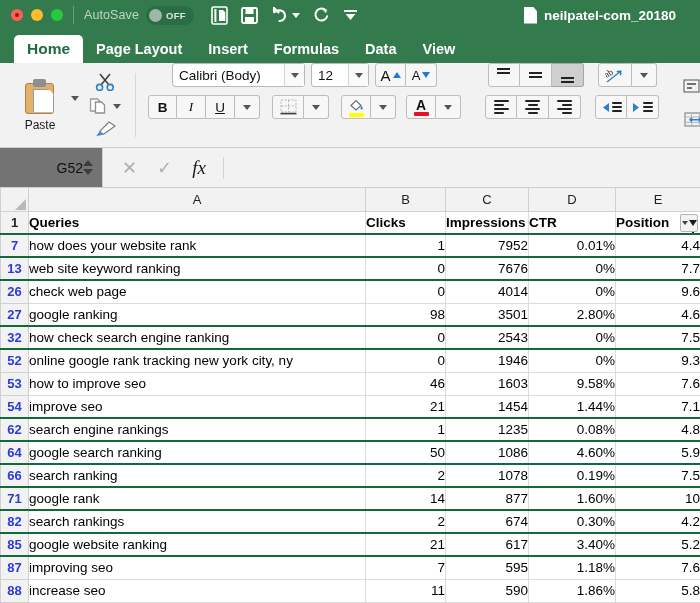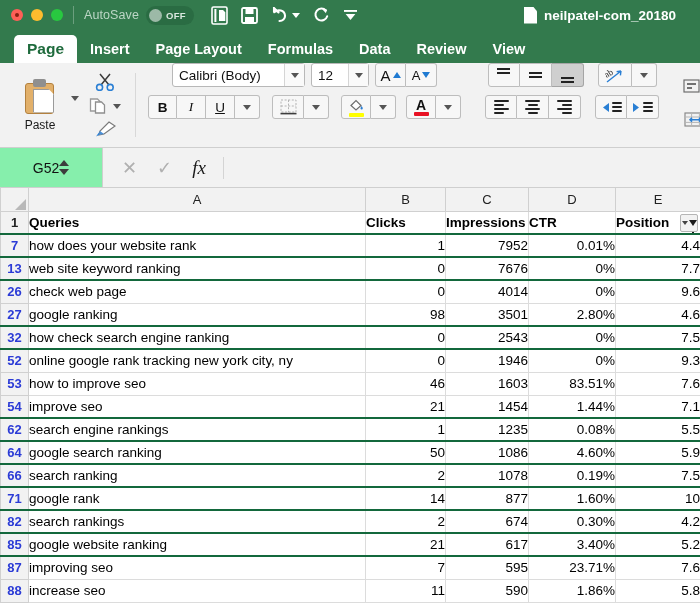--- a/index.html
+++ b/index.html
@@ -129,22 +129,22 @@
   .aligngrp { display: flex; flex-direction: column; gap: 8px; margin-left: 8px; }
   .valign { display: flex; flex-direction: column; justify-content: center; height: 15px; width: 17px; }
   .valign i { height: 2px; background: #222; margin: 0 2px; }
   
   .sheetbar {
     height: 40px; background: #f2f2f2; border-bottom: 1px solid #cfcfcf;
     display: flex; align-items: center;
   }
   .namebox {
     width: 103px; height: 100%; border-right: 1px solid #cfcfcf;
-    display: flex; align-items: center; justify-content: center;
-    padding: 0 9px; background: #86efac;
+    display: flex; align-items: center; justify-content: flex-end;
+    padding: 0 9px; background: #737373;
   }
   .namebox .nb-txt { font-size: 14px; color: #111; }
   .spin { display: flex; flex-direction: column; gap: 3px; }
   .spin .up { width:0;height:0;border-left:5px solid transparent;border-right:5px solid transparent;border-bottom:6px solid #3c3c3c; }
   .spin .dn { width:0;height:0;border-left:5px solid transparent;border-right:5px solid transparent;border-top:6px solid #3c3c3c; }
   .fbtns { display: flex; align-items: center; gap: 20px; padding-left: 19px; }
   .fb { font-size: 18px; color: #b0b0b0; }
   .fb.fx { color: #1a1a1a; font-family: "Liberation Serif", serif; font-style: italic; font-size: 19px; }
   .fbar-sep { width: 1px; height: 22px; background: #d4d4d4; margin-left: 17px; }
   
@@ -246,26 +246,25 @@
       </svg>
     </div>
   </div>
   <div class="doc-title">
     <span class="page-glyph"></span>
     <span>neilpatel-com_20180</span>
   </div>
 </div>
 
 <div class="tabbar">
-  <div class="tab active">Page</div>
+  <div class="tab active">Home</div>
+  <div class="tab">Page Layout</div>
   <div class="tab">Insert</div>
-  <div class="tab">Page Layout</div>
   <div class="tab">Formulas</div>
   <div class="tab">Data</div>
-  <div class="tab">Review</div>
   <div class="tab">View</div>
 </div>
 
 <div class="ribbon">
 
   <div class="rgroup">
     <div class="paste-col">
       <div class="clipboard">
         <div class="cb-body"></div>
           <div class="cb-clip"></div>
@@ -583,38 +582,38 @@
           <td class="cell num">0</td>
           <td class="cell num">1946</td>
           <td class="cell num">0%</td>
           <td class="cell num">9.3</td>
         </tr>
         <tr>
           <th class="rh">53</th>
           <td class="cell ">how to improve seo</td>
           <td class="cell num">46</td>
           <td class="cell num">1603</td>
-          <td class="cell num">83.51%</td>
+          <td class="cell num">9.58%</td>
           <td class="cell num">7.6</td>
         </tr>
         <tr>
           <th class="rh">54</th>
           <td class="cell ">improve seo</td>
           <td class="cell num">21</td>
           <td class="cell num">1454</td>
           <td class="cell num">1.44%</td>
           <td class="cell num">7.1</td>
         </tr>
         <tr class="hidden-above">
           <th class="rh">62</th>
           <td class="cell ">search engine rankings</td>
           <td class="cell num">1</td>
           <td class="cell num">1235</td>
           <td class="cell num">0.08%</td>
-          <td class="cell num">5.5</td>
+          <td class="cell num">4.8</td>
         </tr>
         <tr class="hidden-above">
           <th class="rh">64</th>
           <td class="cell ">google search ranking</td>
           <td class="cell num">50</td>
           <td class="cell num">1086</td>
           <td class="cell num">4.60%</td>
           <td class="cell num">5.9</td>
         </tr>
         <tr class="hidden-above">
@@ -647,21 +646,21 @@
           <td class="cell num">21</td>
           <td class="cell num">617</td>
           <td class="cell num">3.40%</td>
           <td class="cell num">5.2</td>
         </tr>
         <tr class="hidden-above">
           <th class="rh">87</th>
           <td class="cell ">improving seo</td>
           <td class="cell num">7</td>
           <td class="cell num">595</td>
-          <td class="cell num">23.71%</td>
+          <td class="cell num">1.18%</td>
           <td class="cell num">7.6</td>
         </tr>
         <tr>
           <th class="rh">88</th>
           <td class="cell ">increase seo</td>
           <td class="cell num">11</td>
           <td class="cell num">590</td>
           <td class="cell num">1.86%</td>
           <td class="cell num">5.8</td>
         </tr>

